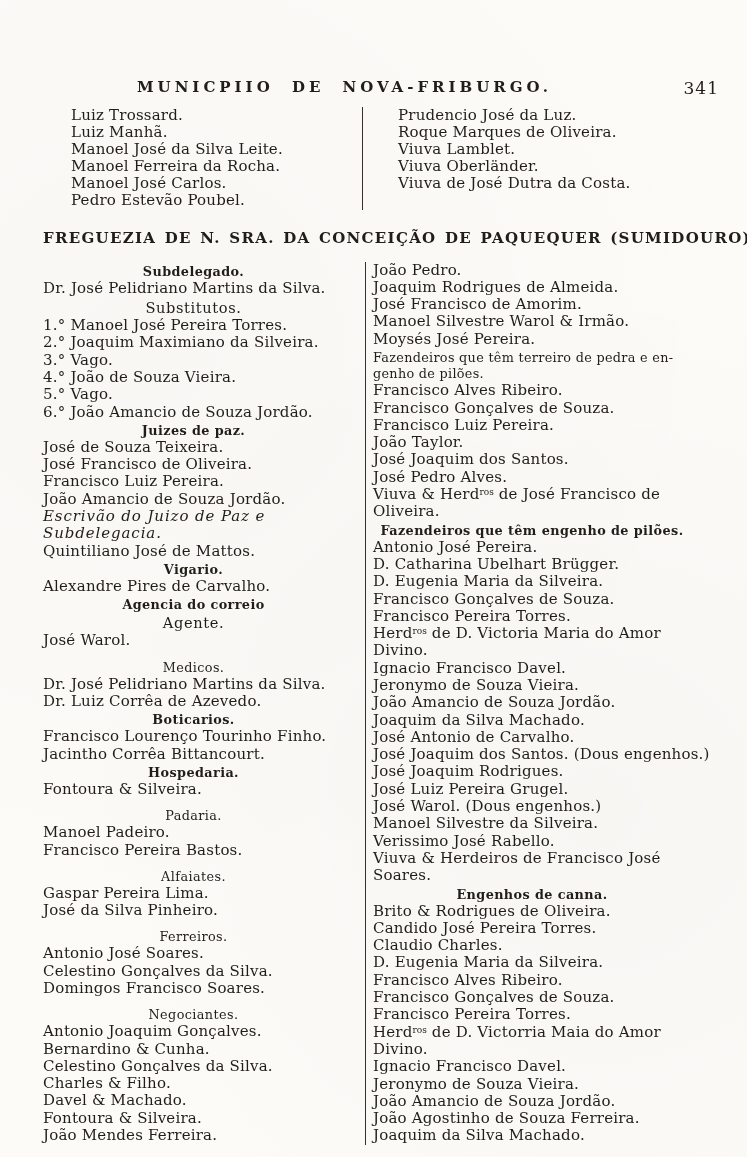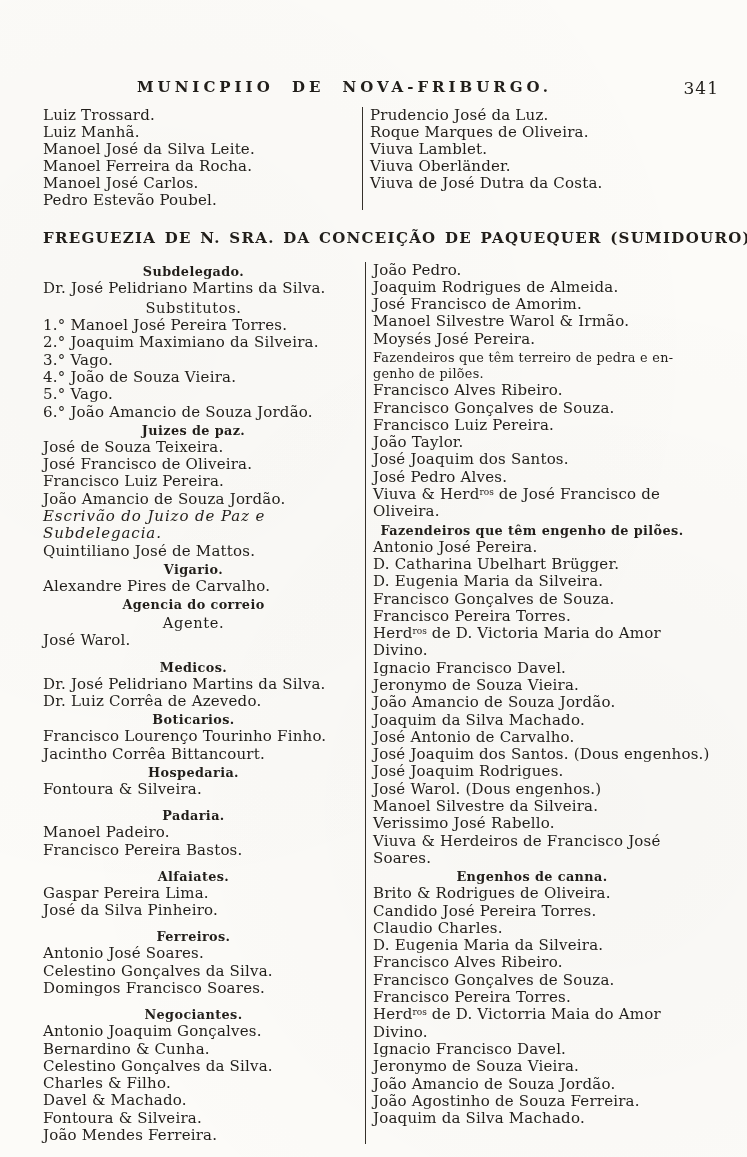--- a/index.html
+++ b/index.html
@@ -22,21 +22,21 @@
     position:absolute;left:7px;right:80px;text-align:center;
     font-weight:bold;font-size:15px;letter-spacing:4px;word-spacing:9px;
     white-space:nowrap;
   }
   .hdr-page{position:absolute;right:0;top:0;font-size:17px;letter-spacing:1px;}
 
   
   .topsec{display:flex;margin-top:9px;}
   .topsec .colL{width:319px;}
   .topsec .colR{flex:1;border-left:1.6px solid #35302a;padding-left:7px;}
-  .topsec .line{font-size:15px;line-height:17.1px;letter-spacing:0.2px;}
+  .topsec .line{font-size:15px;line-height:17.1px;letter-spacing:0.2px;margin-left:28px;}
 
   
   .secheading{
     margin-top:19px;
     font-weight:bold;font-size:15px;letter-spacing:1.3px;word-spacing:2px;
     white-space:nowrap;
   }
 
   
   .mainsec{display:flex;margin-top:15px;align-items:stretch;}
@@ -45,21 +45,21 @@
 
   .line{letter-spacing:0.2px;}
   [data-role="entry"]{font-size:15px;line-height:17.3px;}
   [data-role="entry-italic"]{font-style:italic;font-size:15px;line-height:17.3px;letter-spacing:0.9px;}
   [data-role="category"]{
     font-weight:bold;font-size:12.8px;line-height:15px;
     text-align:center;margin:2px 18px 1px 0;letter-spacing:0.4px;
   }
   .colR [data-role="category"]{margin-right:28px;}
   [data-role="category-gap"]{
-    font-weight:bold;font-size:12.8px;line-height:15px;
+    font-weight:normal;font-size:12.8px;line-height:15px;
     text-align:center;margin:10px 18px 1px 0;letter-spacing:0.4px;
   }
   [data-role="category-italic"]{
     font-size:14.6px;line-height:16.2px;
     text-align:center;margin:3px 18px 1px 0;letter-spacing:0.6px;
   }
   [data-role="category-multiline"]{
     font-weight:normal;font-size:12.8px;line-height:15.6px;
     text-align:left;margin:2px 0 1px;white-space:pre-line;letter-spacing:0.3px;
   }
@@ -168,20 +168,21 @@
           <div class="line" data-role="entry">Francisco Gonçalves de Souza.</div>
           <div class="line" data-role="entry">Francisco Pereira Torres.</div>
           <div class="line" data-role="entry">Herd<sup>ros</sup> de D. Victoria Maria do Amor Divino.</div>
           <div class="line" data-role="entry">Ignacio Francisco Davel.</div>
           <div class="line" data-role="entry">Jeronymo de Souza Vieira.</div>
           <div class="line" data-role="entry">João Amancio de Souza Jordão.</div>
           <div class="line" data-role="entry">Joaquim da Silva Machado.</div>
           <div class="line" data-role="entry">José Antonio de Carvalho.</div>
           <div class="line" data-role="entry">José Joaquim dos Santos. (Dous engenhos.)</div>
           <div class="line" data-role="entry">José Joaquim Rodrigues.</div>
+          <div class="line" data-role="entry">José Luiz Pereira Grugel.</div>
           <div class="line" data-role="entry">José Warol. (Dous engenhos.)</div>
           <div class="line" data-role="entry">Manoel Silvestre da Silveira.</div>
           <div class="line" data-role="entry">Verissimo José Rabello.</div>
           <div class="line" data-role="entry">Viuva &amp; Herdeiros de Francisco José Soares.</div>
           <div class="line" data-role="category">Engenhos de canna.</div>
           <div class="line" data-role="entry">Brito &amp; Rodrigues de Oliveira.</div>
           <div class="line" data-role="entry">Candido José Pereira Torres.</div>
           <div class="line" data-role="entry">Claudio Charles.</div>
           <div class="line" data-role="entry">D. Eugenia Maria da Silveira.</div>
           <div class="line" data-role="entry">Francisco Alves Ribeiro.</div>

